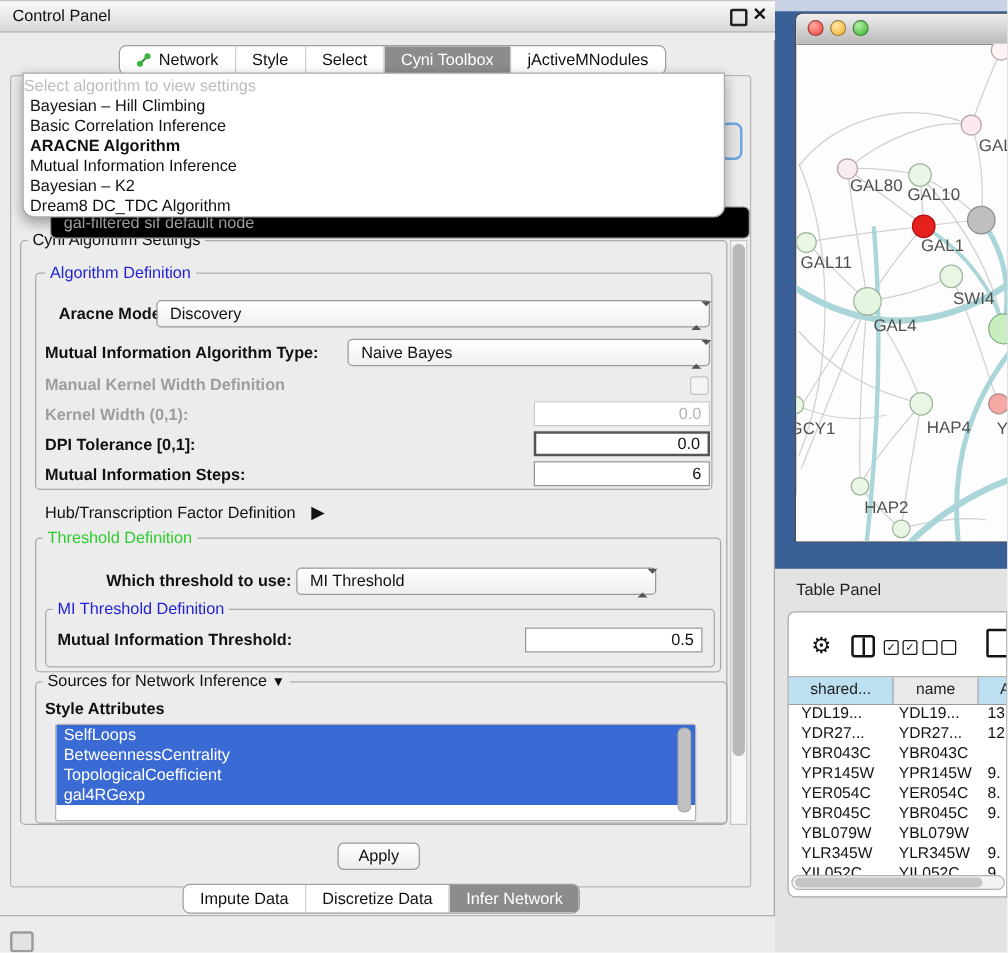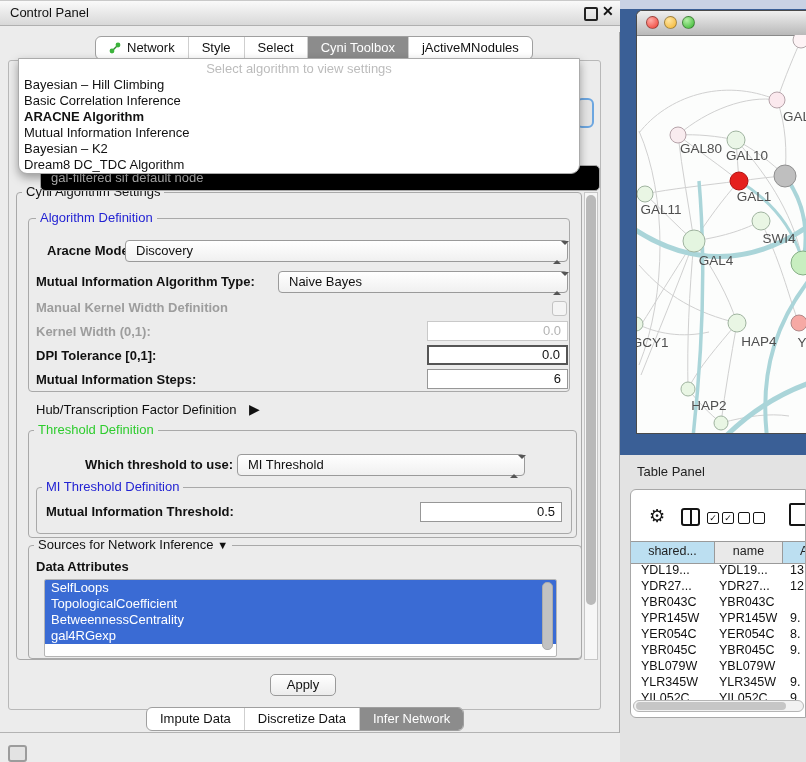--- a/index.html
+++ b/index.html
@@ -20,21 +20,21 @@
   .tabseg{display:flex;align-items:center;padding:0 13px;line-height:22px;border-left:1px solid #cfcfcf;color:#111;white-space:nowrap;}
   .tabseg:first-child{border-left:none;}
   .tabseg.selected{background:#8c8c8c;color:#fff;}
   .net-ico{width:12px;height:12px;margin-right:6px;}
 
   .panel-outline{left:8px;top:60px;width:591px;height:648px;border:1px solid #b8b8b8;border-radius:3px;}
 
   
   .dd{left:18px;top:58px;width:560px;height:114px;background:#fff;border:1px solid #ababab;
       border-radius:0 0 9px 9px;box-shadow:0 4px 10px rgba(0,0,0,.35);z-index:50;}
-  .dd-ph{height:16px;line-height:16px;text-align:center;color:#bcbcbc;padding-top:2px;}
+  .dd-ph{height:16px;line-height:16px;color:#bcbcbc;padding-top:2px;}
   .dd-item{height:16px;line-height:16px;padding-left:5px;white-space:nowrap;}
   .dd-item.selected{font-weight:bold;}
 
   .hidden-combo{left:40px;top:165px;width:548px;height:24px;border:1px solid #a8a8a8;border-radius:5px;
       background:#000000;z-index:4;color:#b8b8b8;line-height:24px;padding-left:10px;}
   .blue-frag{left:576px;top:98px;width:14px;height:26px;border:2px solid #6ca6e0;border-radius:6px;background:#e4e4e4;z-index:5;}
 
   
   .group{border:1px solid #a9a9a9;border-radius:4px;}
   .legend{position:absolute;background:#ececec;padding:0 4px;line-height:14px;white-space:nowrap;}
@@ -203,26 +203,26 @@
   <div class="abs legend blue" style="left:42px;top:480px;">MI Threshold Definition</div>
 
   <div class="abs lbl bold" style="left:46px;top:502px;line-height:20px;">Mutual Information Threshold:</div>
   <div class="abs field" style="left:420px;top:502px;width:142px;">0.5</div>
 
   <div class="abs group" style="left:28px;top:545px;width:552px;height:112px;"></div>
   <div class="abs legend" style="left:34px;top:538px;">
     <span>Sources for Network Inference</span>
     <span style="font-size:11px;">▼</span>
   </div>
-  <div class="abs lbl bold" style="left:36px;top:558px;line-height:18px;">Data Attributes</div>
+  <div class="abs lbl bold" style="left:36px;top:558px;line-height:18px;">Style Attributes</div>
   <div class="abs listbox">
     <div id="attr-items">
         <div class="li">SelfLoops</div>
+        <div class="li">BetweennessCentrality</div>
         <div class="li">TopologicalCoefficient</div>
-        <div class="li">BetweennessCentrality</div>
         <div class="li">gal4RGexp</div>
       </div>
     <div class="list-thumb"></div>
   </div>
 
   <div class="abs btn" style="left:270px;top:674px;width:66px;">Apply</div>
 
   <div class="abs tabstrip" style="left:146px;top:707px;" id="bottom-tabs">
       <div class="tabseg">
         <span>Impute Data</span>

